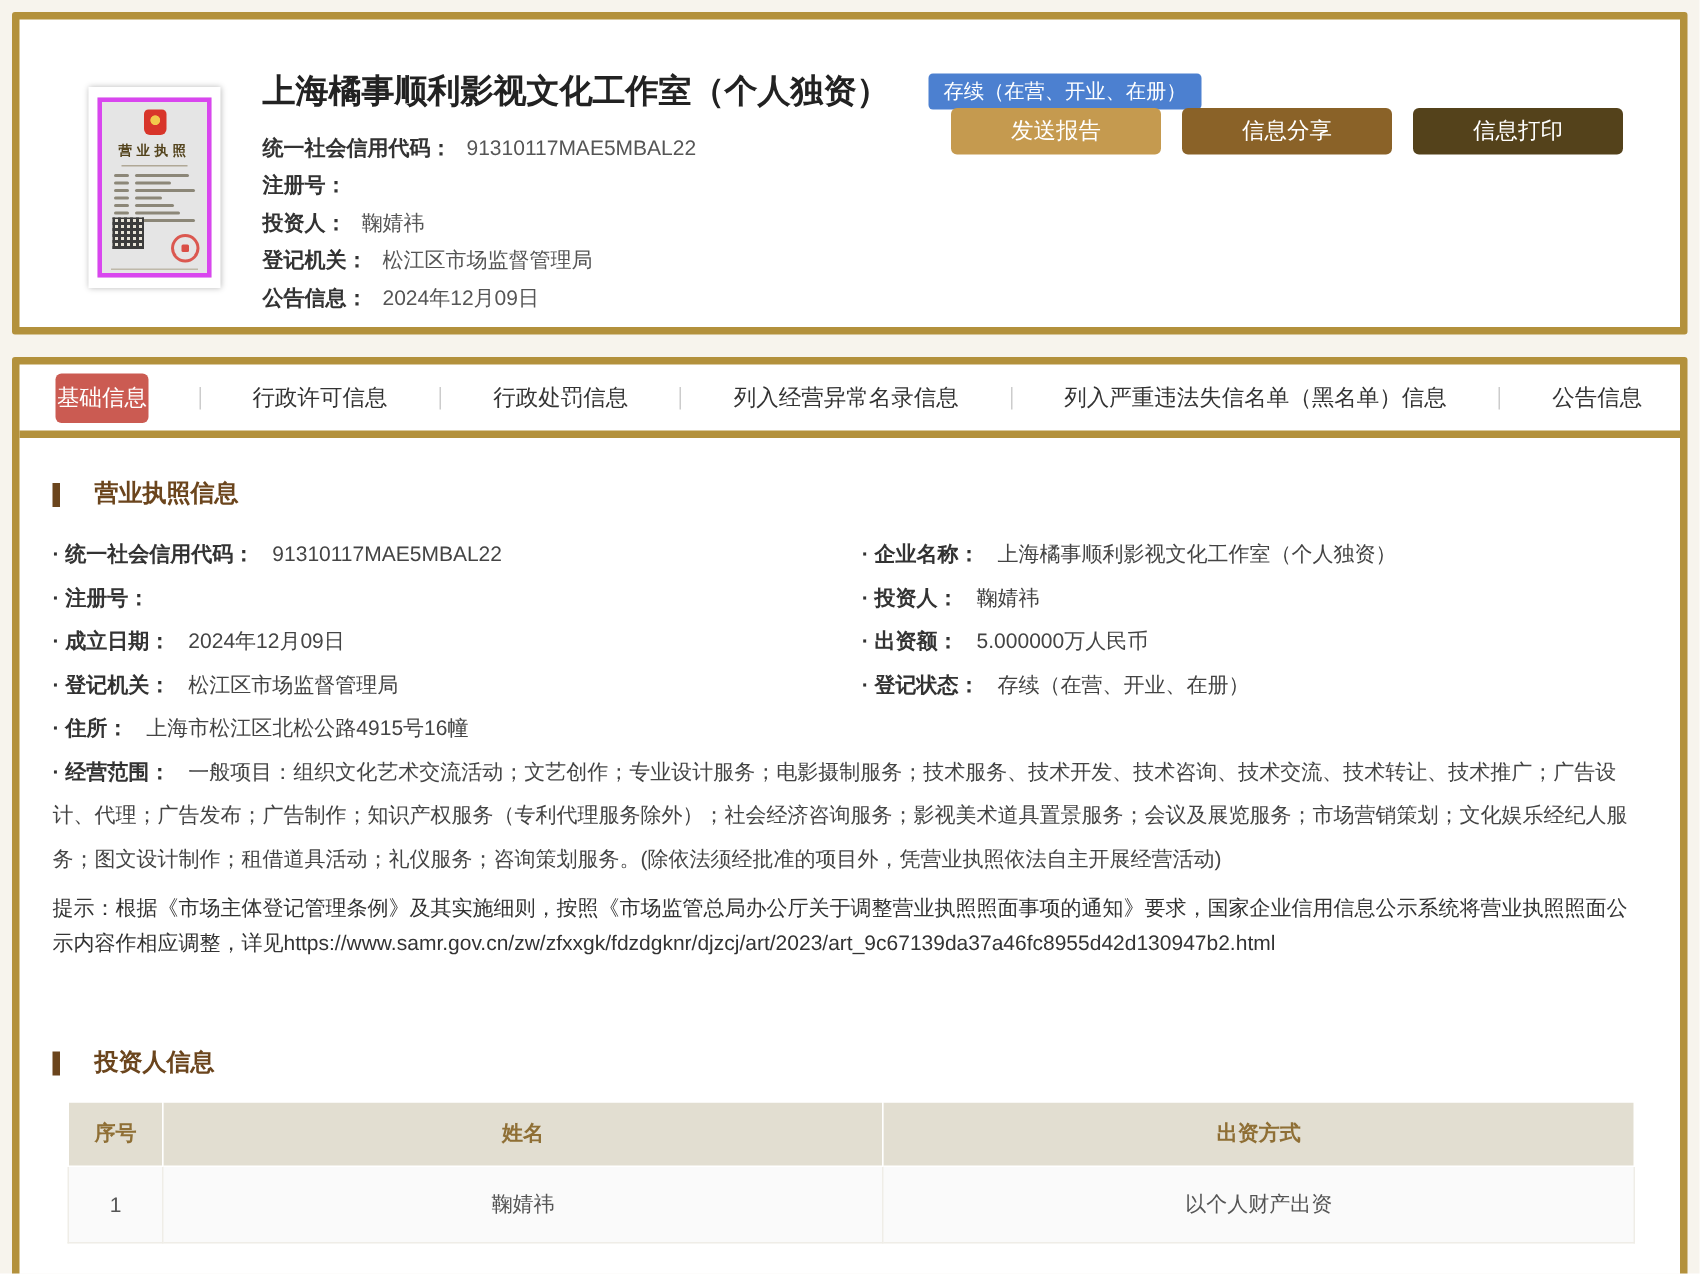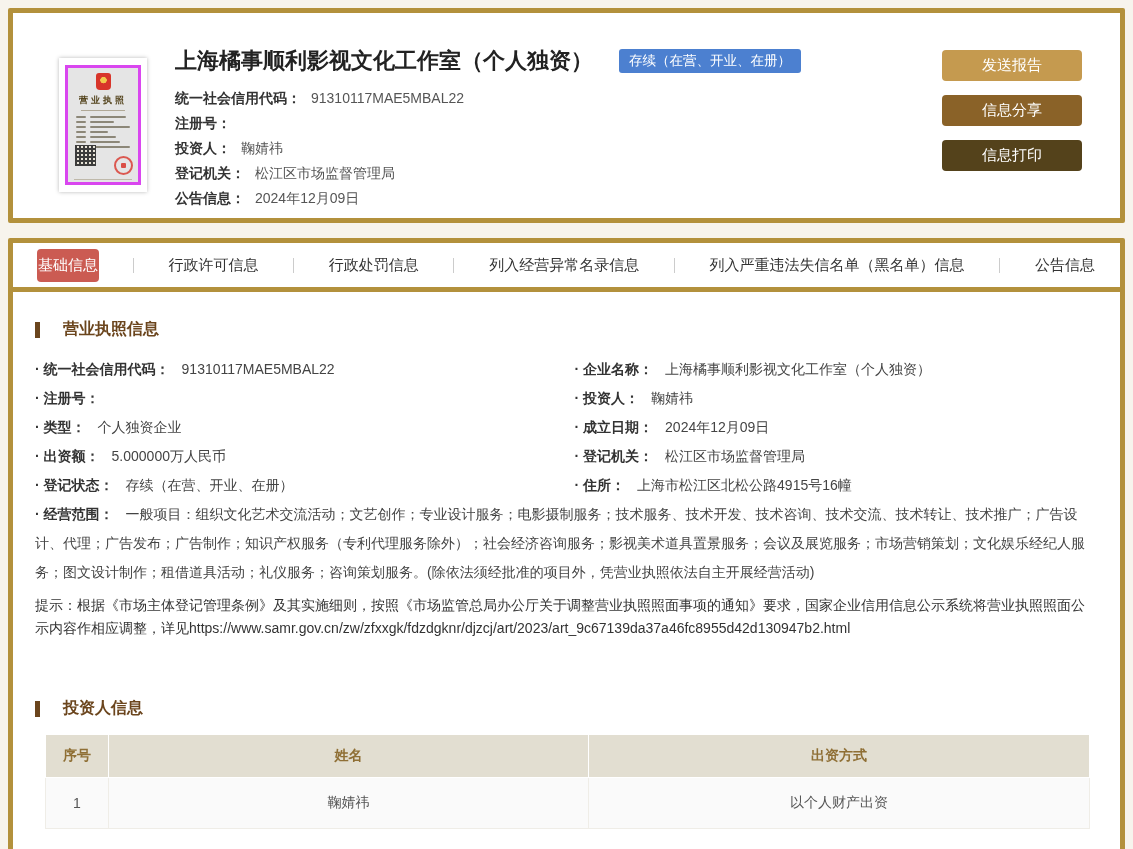--- a/index.html
+++ b/index.html
@@ -78,21 +78,21 @@
     background: #4C80D0; color: #fff;
     font-size: 13.5px; line-height: 1;
     padding: 5px 10px 6px; border-radius: 3px;
     white-space: nowrap;
   }
   .header-fields { margin-top: 15px; font-size: 14px; }
   .hfield { margin-bottom: 10px; line-height: 15px; }
   .hlabel { font-weight: bold; color: #333; }
   .hvalue { color: #555; margin-left: 10px; }
 
-  .header-buttons { flex: 0 0 140px; display: flex; flex-direction: column; gap: 14px; margin-top: 4px; }
+  .header-buttons { flex: 0 0 140px; display: flex; flex-direction: row; gap: 14px; margin-top: 26px; }
   .btn {
     width: 140px; height: 31px;
     border: none; border-radius: 4px;
     color: #fff; font-size: 15px;
     font-family: "Liberation Sans", "DejaVu Sans", sans-serif;
     cursor: pointer;
   }
   .btn-report { background: #C59A4F; }
   .btn-share  { background: #8A6228; }
   .btn-print  { background: #54421B; }
@@ -254,23 +254,20 @@
           <span class="flabel">· 统一社会信用代码：</span><span class="fvalue">91310117MAE5MBAL22</span>
         </div>
         <div class="field">
           <span class="flabel">· 企业名称：</span><span class="fvalue">上海橘事顺利影视文化工作室（个人独资）</span>
         </div>
         <div class="field">
           <span class="flabel">· 注册号：</span><span class="fvalue"></span>
         </div>
         <div class="field">
           <span class="flabel">· 投资人：</span><span class="fvalue">鞠婧祎</span>
-        </div>
-        <div class="field">
-          <span class="flabel">· 类型：</span><span class="fvalue">个人独资企业</span>
         </div>
         <div class="field">
           <span class="flabel">· 成立日期：</span><span class="fvalue">2024年12月09日</span>
         </div>
         <div class="field">
           <span class="flabel">· 出资额：</span><span class="fvalue">5.000000万人民币</span>
         </div>
         <div class="field">
           <span class="flabel">· 登记机关：</span><span class="fvalue">松江区市场监督管理局</span>
         </div>

